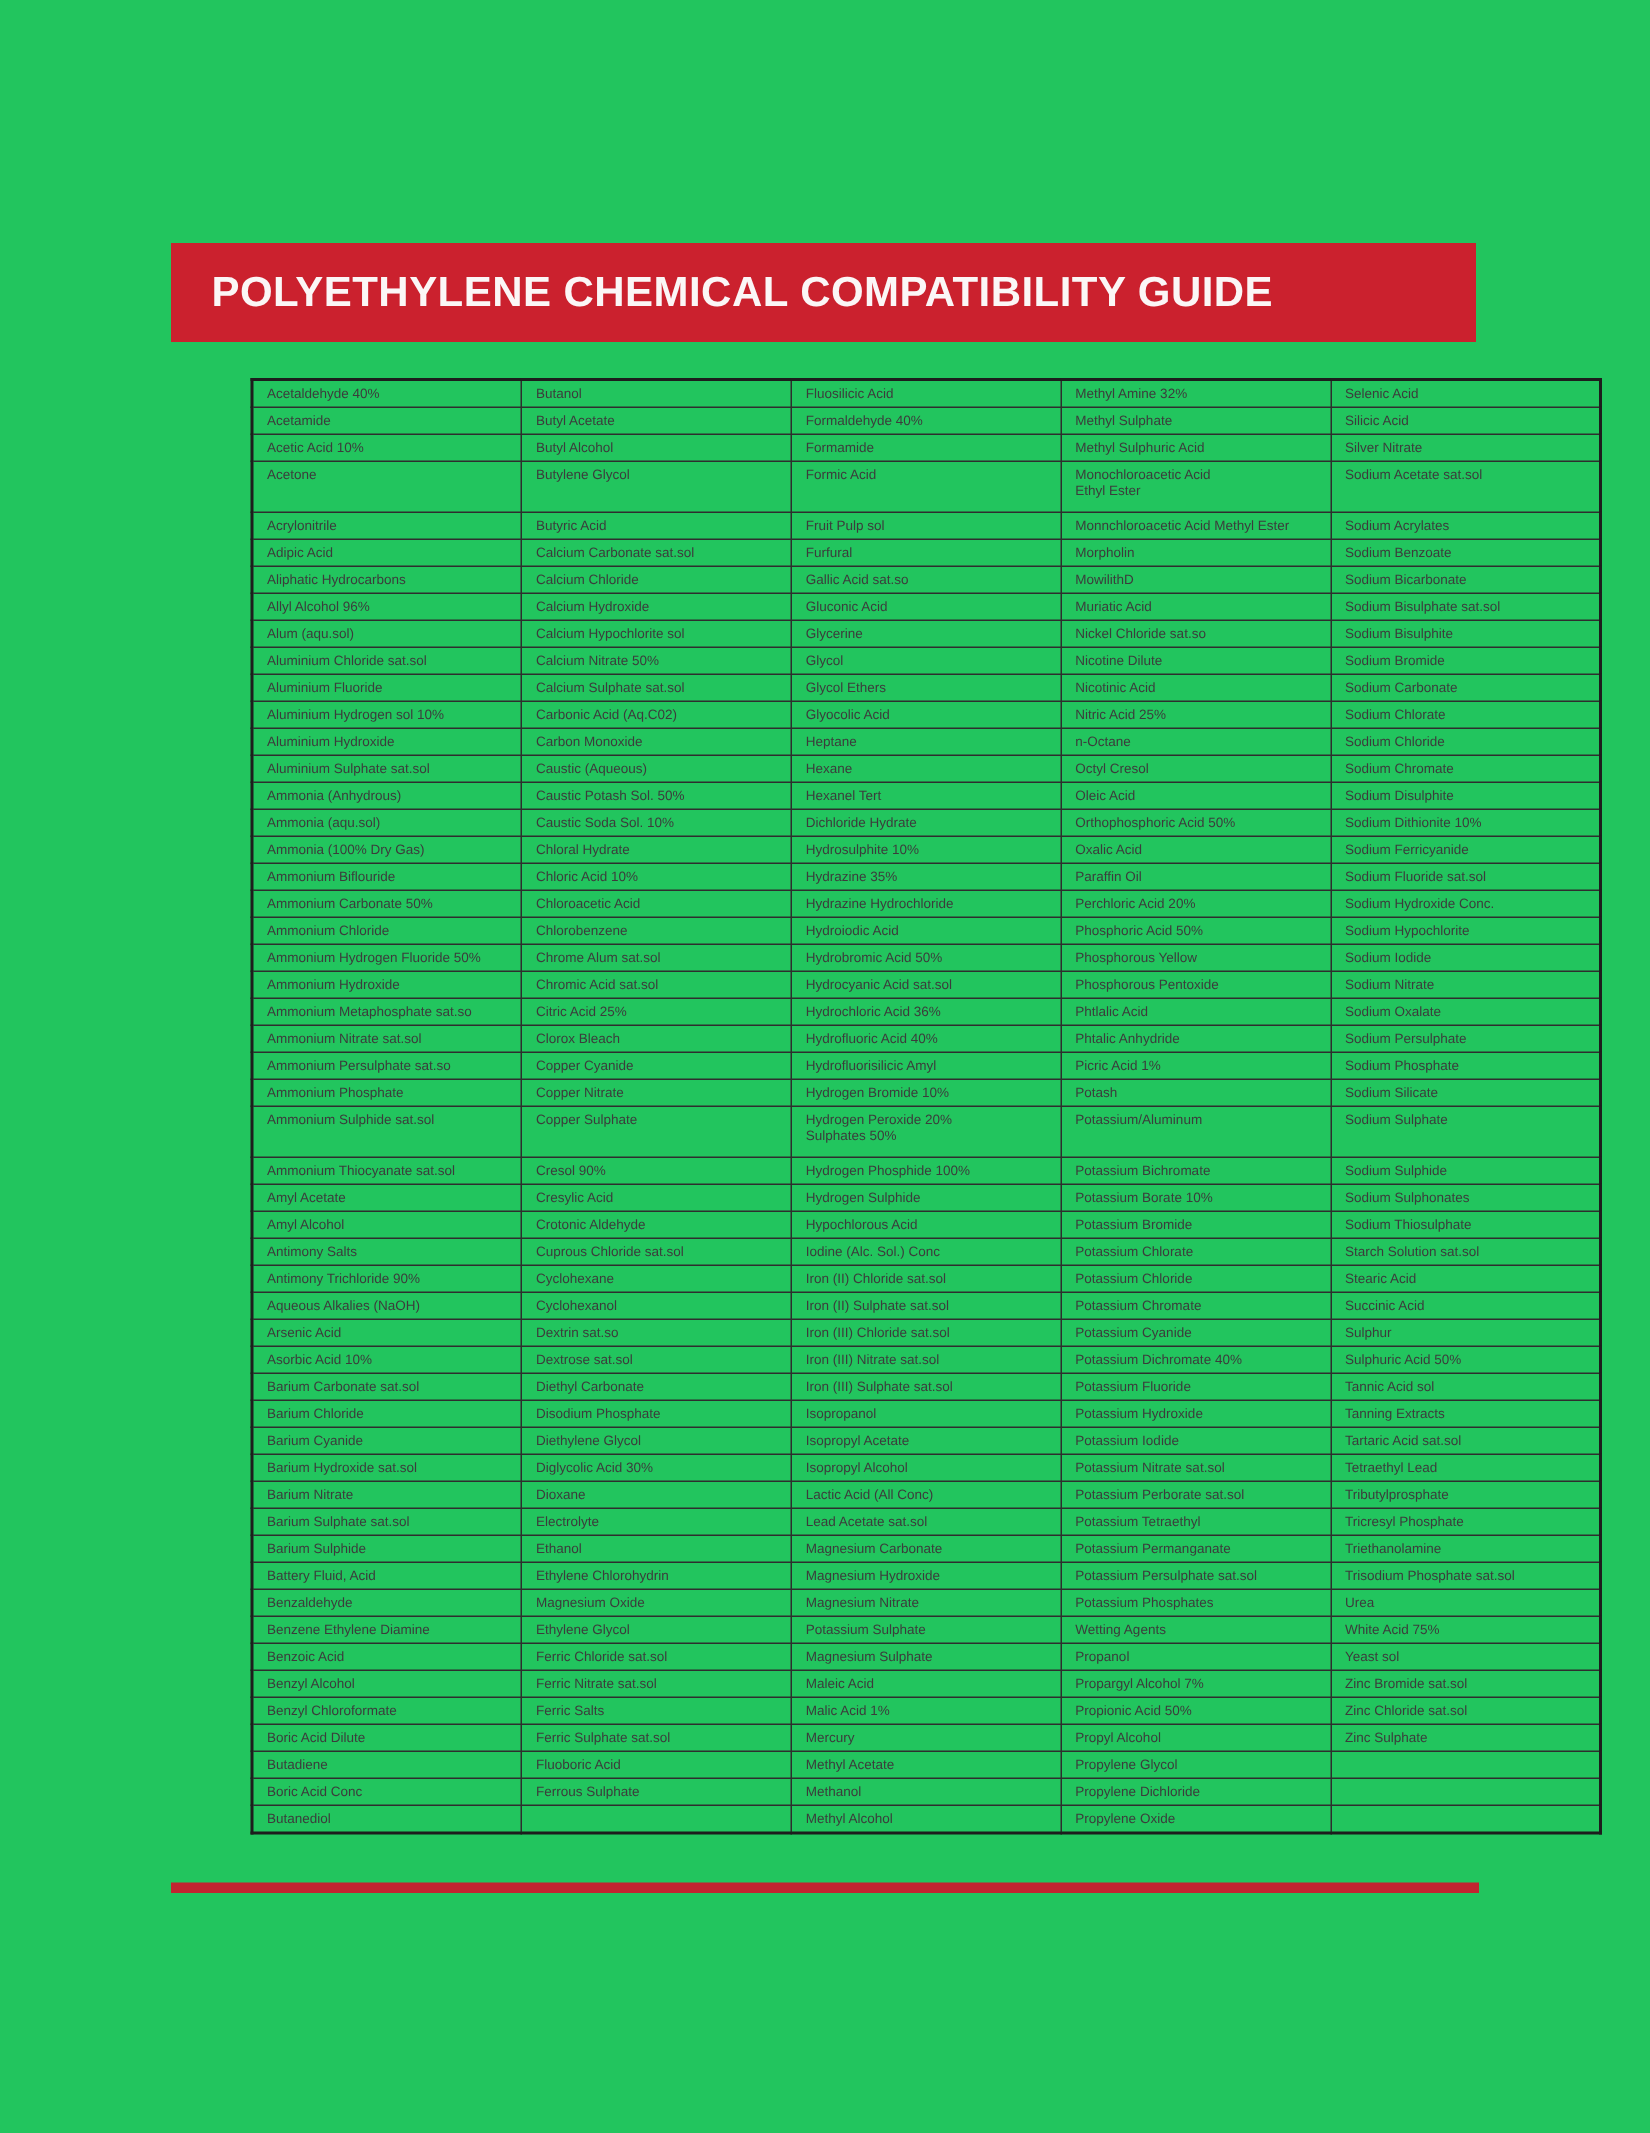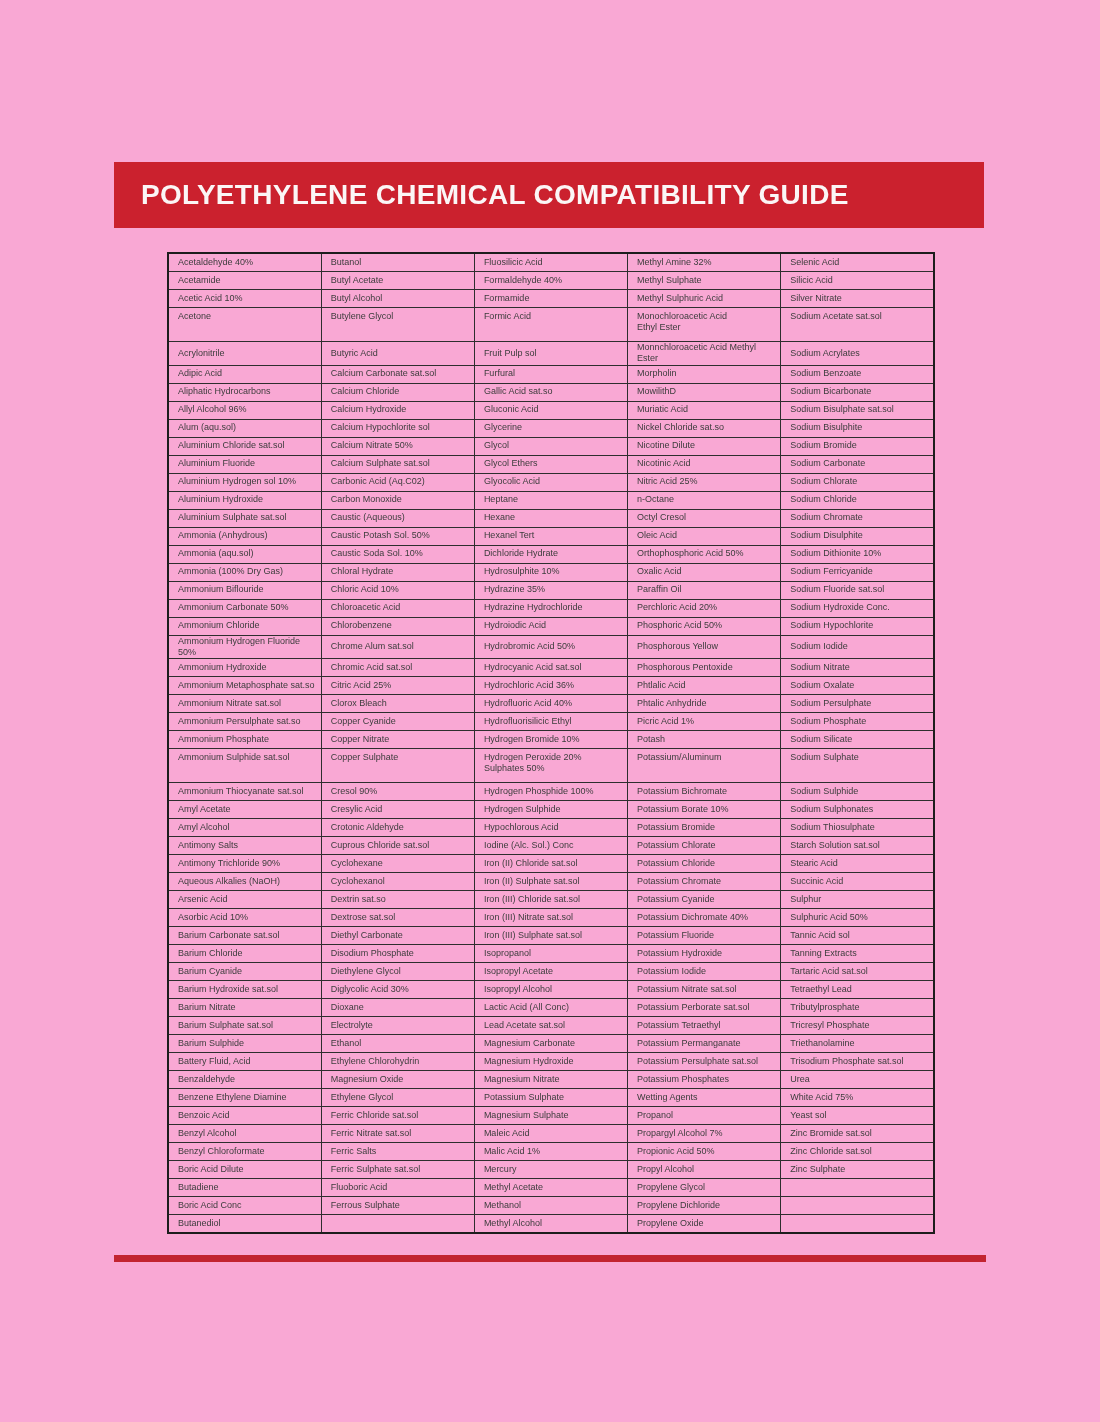--- a/index.html
+++ b/index.html
@@ -1,30 +1,30 @@
 <!DOCTYPE html>
 <html><head>
 <meta charset="utf-8">
 <style>
   html,body{margin:0;padding:0;}
   body{
     width:1100px;height:1422px;position:relative;background:#ffffff;
     font-family:"Liberation Sans", sans-serif;
   }
-  .page{position:absolute;inset:0;background:#f9a8d4;}
+  .page{position:absolute;inset:0;background:#22c55e;}
   .banner{
     position:absolute;left:114px;top:162px;width:870px;height:66px;
     display:flex;align-items:center;
   }
   .banner .title{
     padding-left:27px;font-size:28px;font-weight:bold;letter-spacing:0.3px;
     white-space:nowrap;
   }
   table.chem-table{
-    position:absolute;left:167px;top:252px;width:768px;
+    position:absolute;left:167px;top:252px;width:901px;
     border-collapse:collapse;table-layout:fixed;
     border:2px solid #1d1d1d;
   }
   table.chem-table col{width:20%;}
   table.chem-table td{
     border:1px solid #2e2e2e;
     height:17px;
     padding:0 2px 0 9px;
     font-size:9px;
     line-height:1.25;
@@ -226,21 +226,21 @@
         <tr>
           <td>Ammonium Nitrate sat.sol</td>
           <td>Clorox Bleach</td>
           <td>Hydrofluoric Acid 40%</td>
           <td>Phtalic Anhydride</td>
           <td>Sodium Persulphate</td>
         </tr>
         <tr>
           <td>Ammonium Persulphate sat.so</td>
           <td>Copper Cyanide</td>
-          <td>Hydrofluorisilicic Ethyl</td>
+          <td>Hydrofluorisilicic Amyl</td>
           <td>Picric Acid 1%</td>
           <td>Sodium Phosphate</td>
         </tr>
         <tr>
           <td>Ammonium Phosphate</td>
           <td>Copper Nitrate</td>
           <td>Hydrogen Bromide 10%</td>
           <td>Potash</td>
           <td>Sodium Silicate</td>
         </tr>

